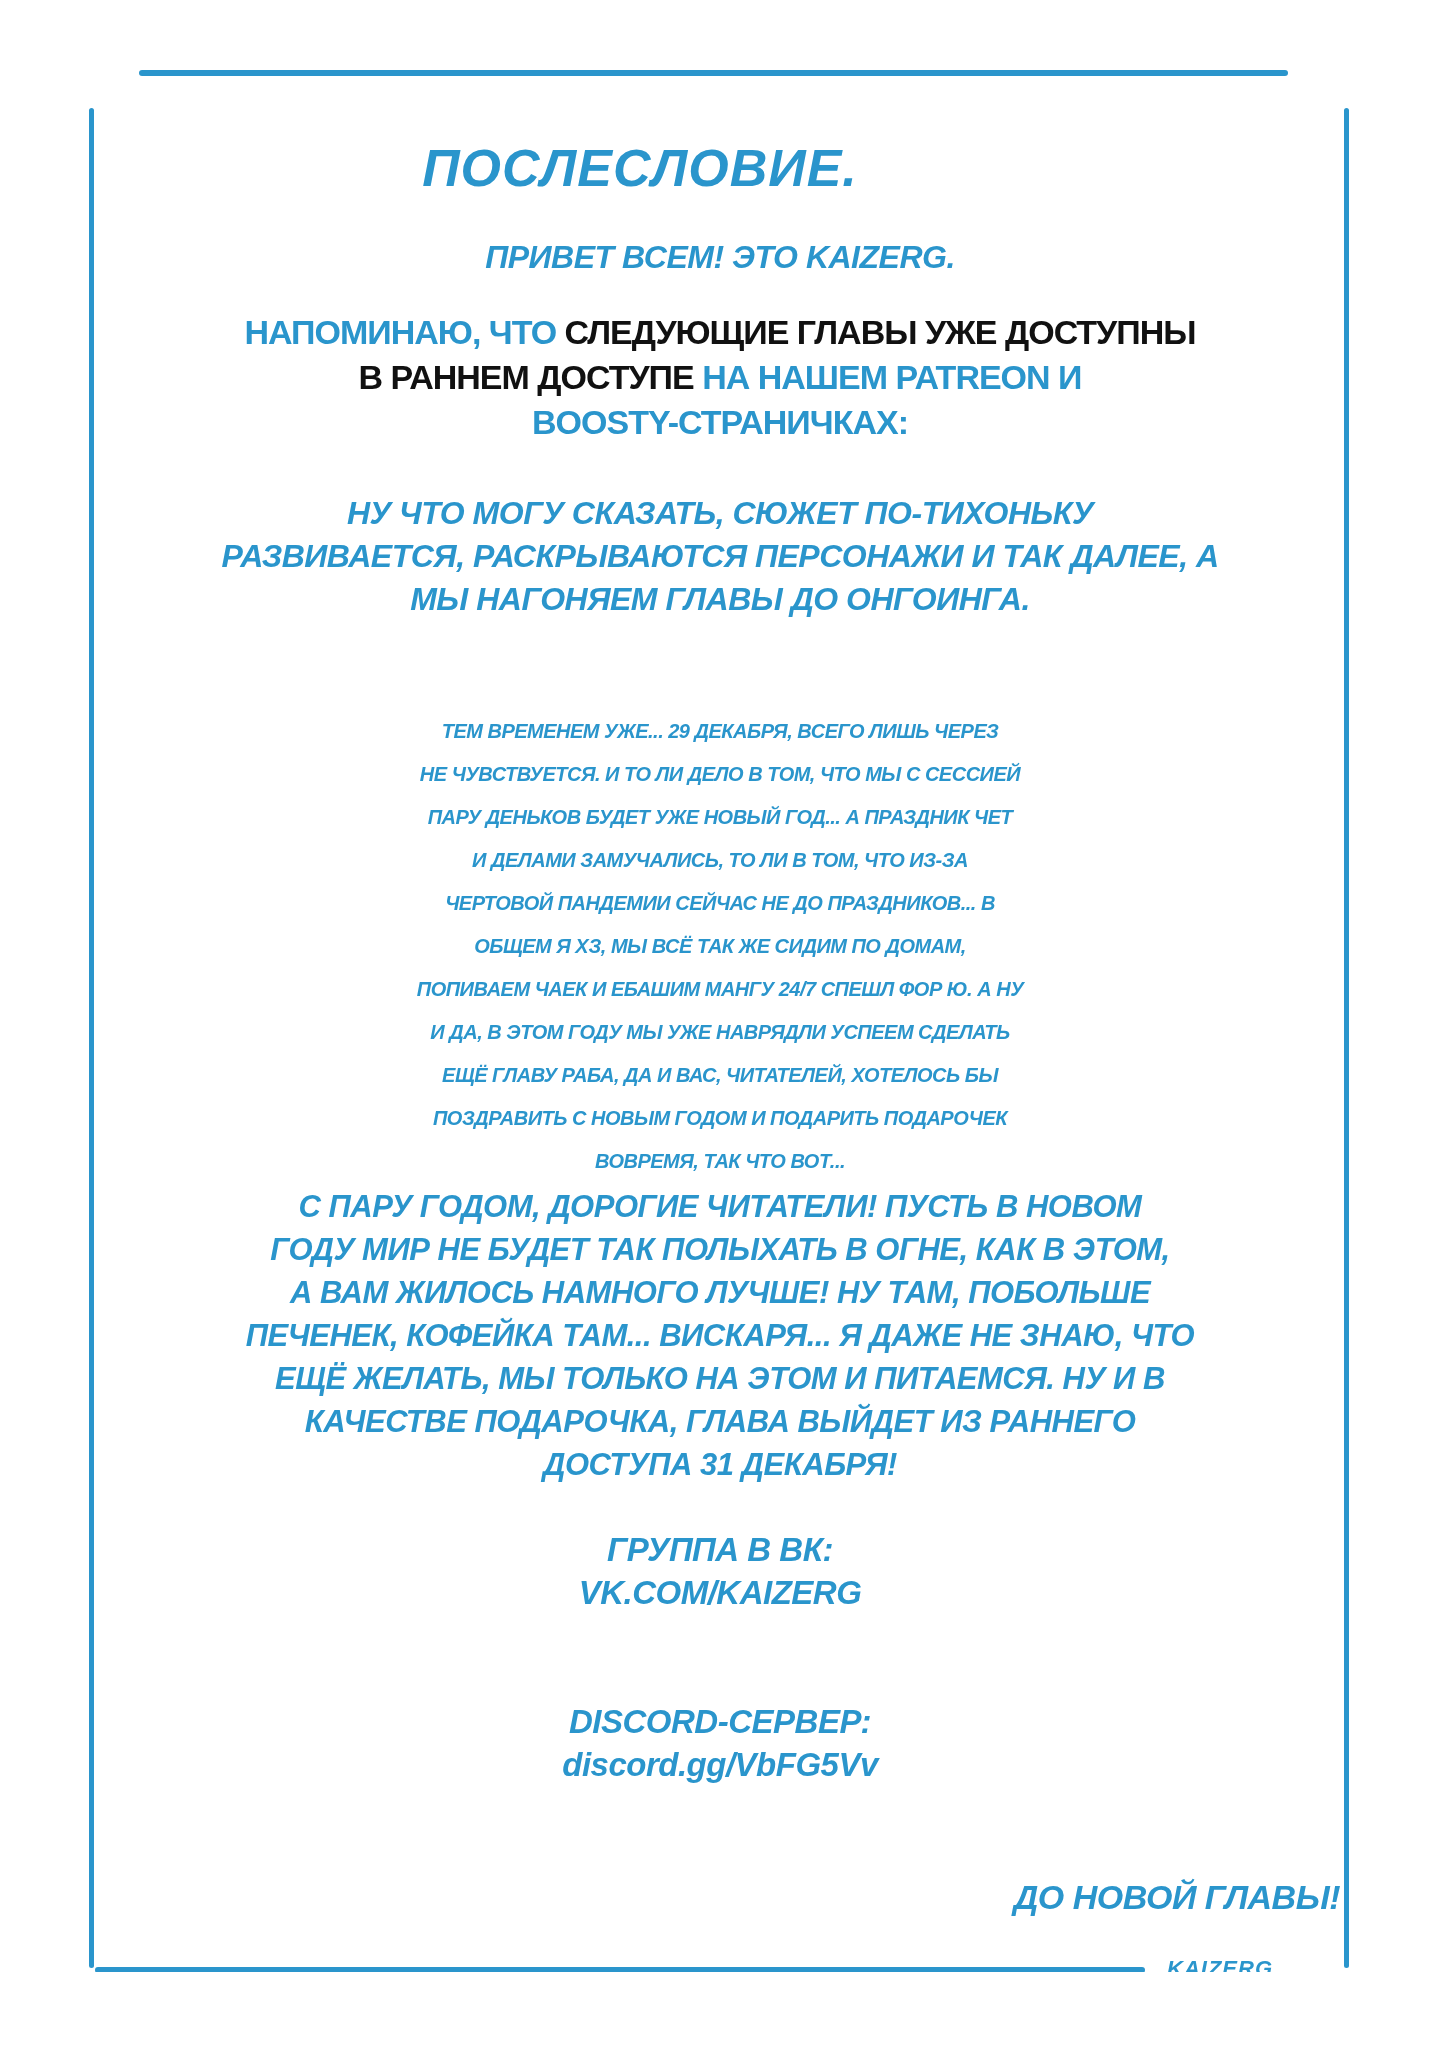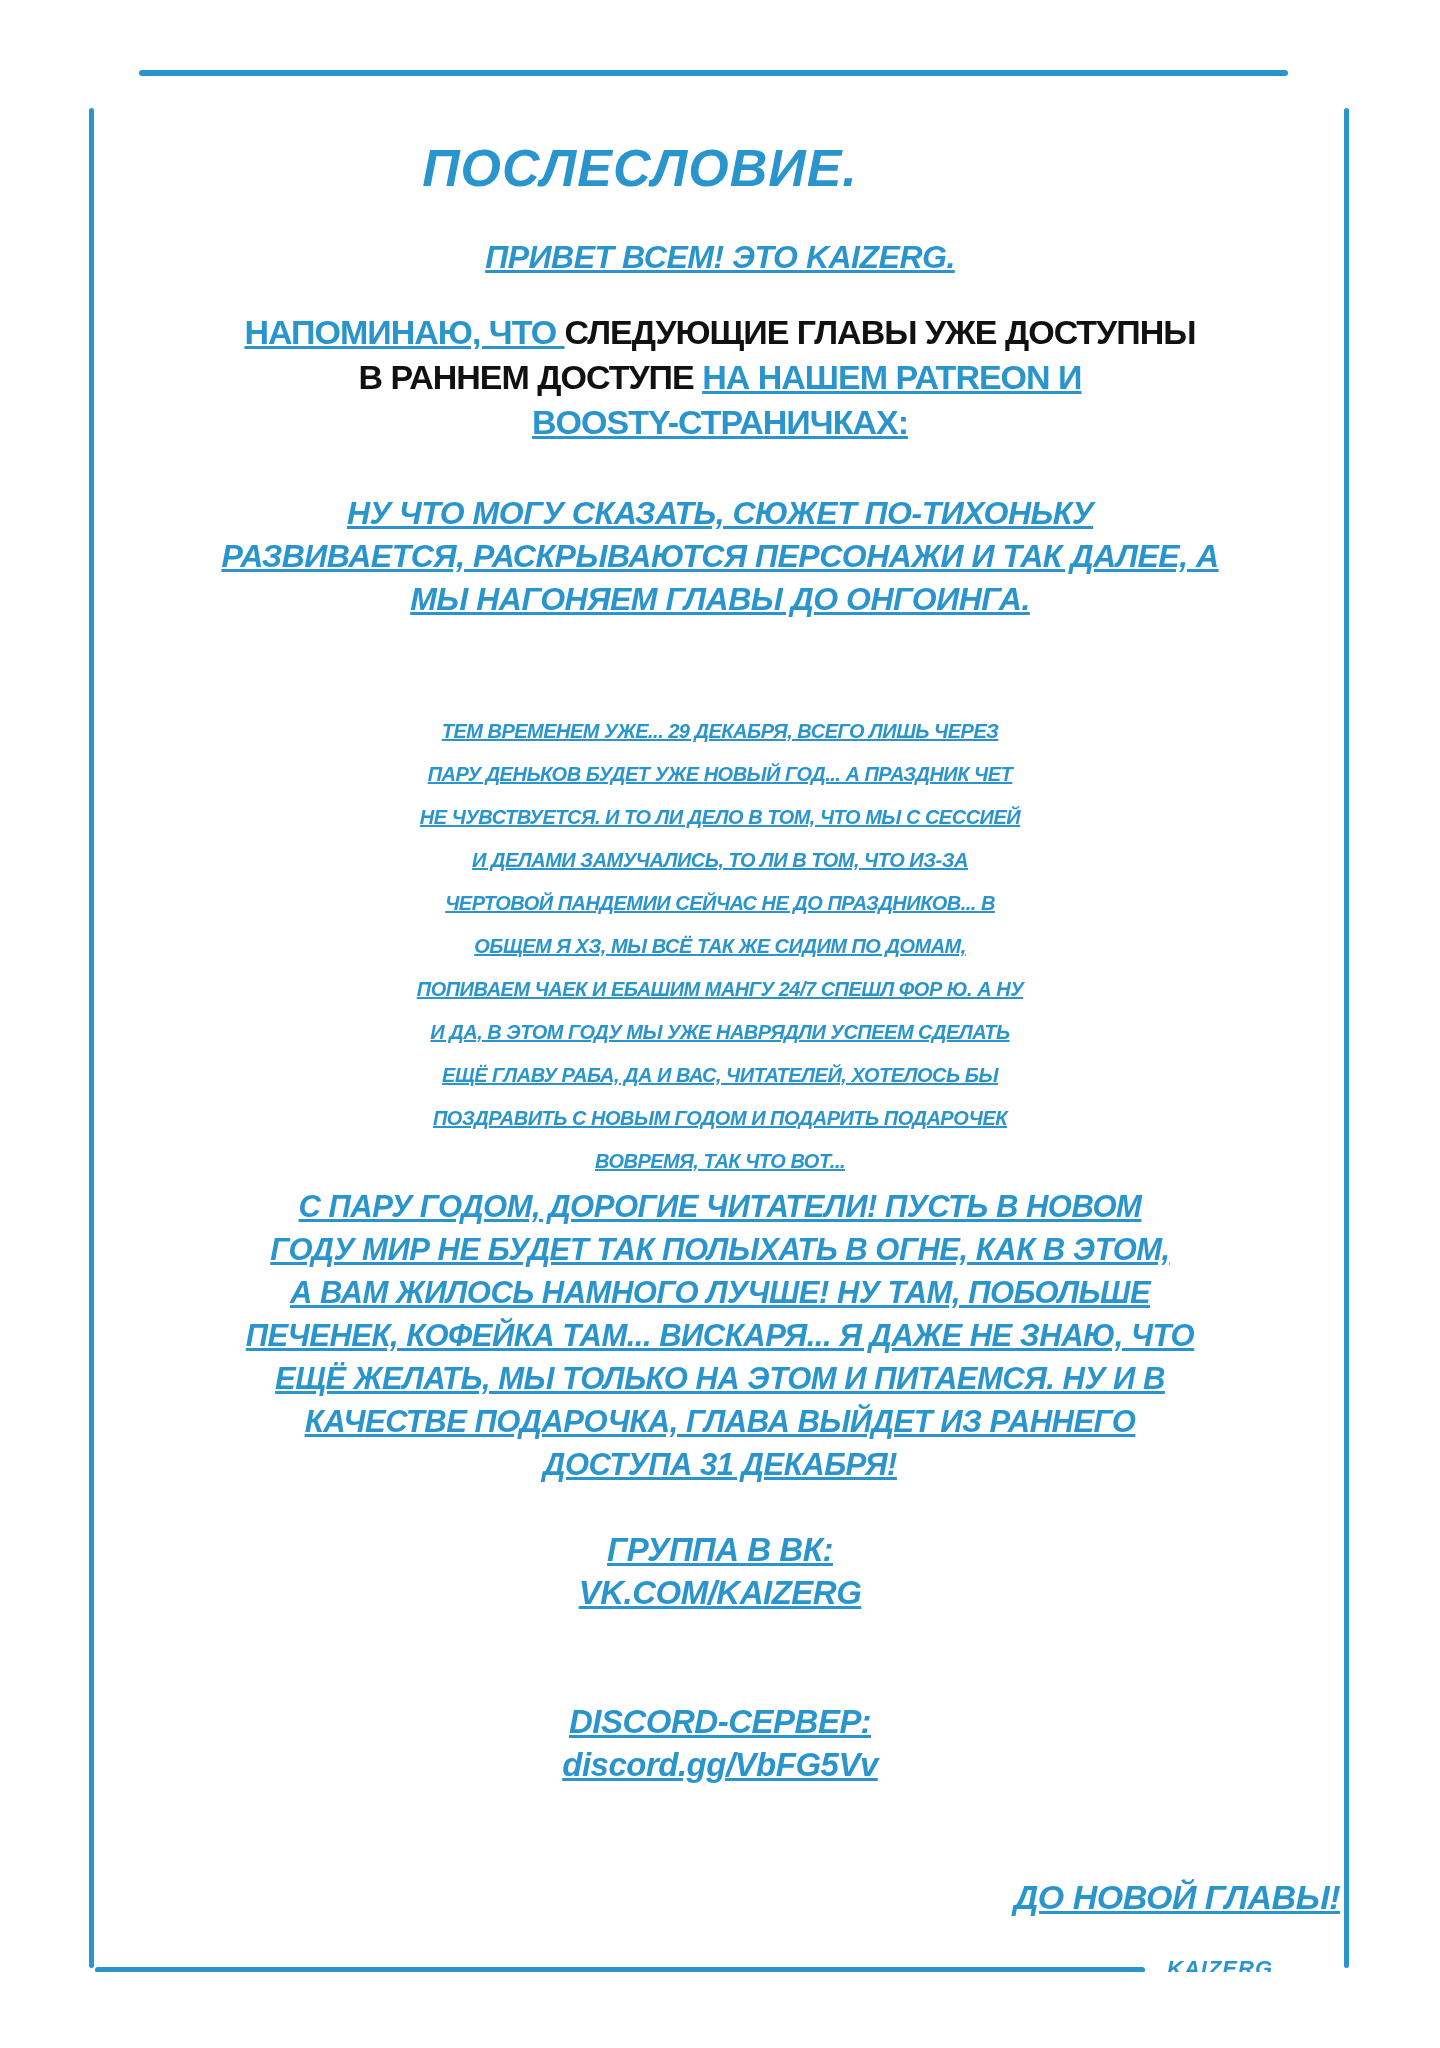--- a/index.html
+++ b/index.html
@@ -42,21 +42,21 @@
   .block {
     position: absolute;
     left: 100px;
     right: 100px;
     text-align: center;
     color: var(--accent, #2a95cc);
     font-size: 31px;
     line-height: 43px;
     letter-spacing: -0.5px;
   }
-  .block .accent { color: var(--accent, #2a95cc); text-decoration: underline; }
+  .block .accent { color: var(--accent, #2a95cc); }
   .block .ink    { color: var(--ink, #111111); }
   .slant { font-style: italic; }
 
   .b-greeting  { top: 236px;  font-size: 32px; }
   .b-early     { top: 310px;  font-size: 34px; line-height: 45px; letter-spacing: -1px; }
   .b-plot      { top: 492px;  font-size: 32px; }
   .b-musings   { top: 710px;  font-size: 20px; }
   .b-congrats  { top: 1185px; font-size: 31px; }
   .b-vk        { top: 1528px; font-size: 33px; }
   .b-discord   { top: 1700px; font-size: 33px; }
@@ -93,22 +93,22 @@
       <div class="line"><span class="ink">В РАННЕМ ДОСТУПЕ </span><span class="accent">НА НАШЕМ PATREON И</span></div>
       <div class="line"><span class="accent">BOOSTY-СТРАНИЧКАХ:</span></div>
     </div>
   <div class="block slant b-plot">
       <div class="line"><span class="accent">НУ ЧТО МОГУ СКАЗАТЬ, СЮЖЕТ ПО-ТИХОНЬКУ</span></div>
       <div class="line"><span class="accent">РАЗВИВАЕТСЯ, РАСКРЫВАЮТСЯ ПЕРСОНАЖИ И ТАК ДАЛЕЕ, А</span></div>
       <div class="line"><span class="accent">МЫ НАГОНЯЕМ ГЛАВЫ ДО ОНГОИНГА.</span></div>
     </div>
   <div class="block slant b-musings">
       <div class="line"><span class="accent">ТЕМ ВРЕМЕНЕМ УЖЕ... 29 ДЕКАБРЯ, ВСЕГО ЛИШЬ ЧЕРЕЗ</span></div>
+      <div class="line"><span class="accent">НЕ ЧУВСТВУЕТСЯ. И ТО ЛИ ДЕЛО В ТОМ, ЧТО МЫ С СЕССИЕЙ</span></div>
       <div class="line"><span class="accent">ПАРУ ДЕНЬКОВ БУДЕТ УЖЕ НОВЫЙ ГОД... А ПРАЗДНИК ЧЕТ</span></div>
-      <div class="line"><span class="accent">НЕ ЧУВСТВУЕТСЯ. И ТО ЛИ ДЕЛО В ТОМ, ЧТО МЫ С СЕССИЕЙ</span></div>
       <div class="line"><span class="accent">И ДЕЛАМИ ЗАМУЧАЛИСЬ, ТО ЛИ В ТОМ, ЧТО ИЗ-ЗА</span></div>
       <div class="line"><span class="accent">ЧЕРТОВОЙ ПАНДЕМИИ СЕЙЧАС НЕ ДО ПРАЗДНИКОВ... В</span></div>
       <div class="line"><span class="accent">ОБЩЕМ Я ХЗ, МЫ ВСЁ ТАК ЖЕ СИДИМ ПО ДОМАМ,</span></div>
       <div class="line"><span class="accent">ПОПИВАЕМ ЧАЕК И ЕБАШИМ МАНГУ 24/7 СПЕШЛ ФОР Ю. А НУ</span></div>
       <div class="line"><span class="accent">И ДА, В ЭТОМ ГОДУ МЫ УЖЕ НАВРЯДЛИ УСПЕЕМ СДЕЛАТЬ</span></div>
       <div class="line"><span class="accent">ЕЩЁ ГЛАВУ РАБА, ДА И ВАС, ЧИТАТЕЛЕЙ, ХОТЕЛОСЬ БЫ</span></div>
       <div class="line"><span class="accent">ПОЗДРАВИТЬ С НОВЫМ ГОДОМ И ПОДАРИТЬ ПОДАРОЧЕК</span></div>
       <div class="line"><span class="accent">ВОВРЕМЯ, ТАК ЧТО ВОТ...</span></div>
     </div>
   <div class="block slant b-congrats">

